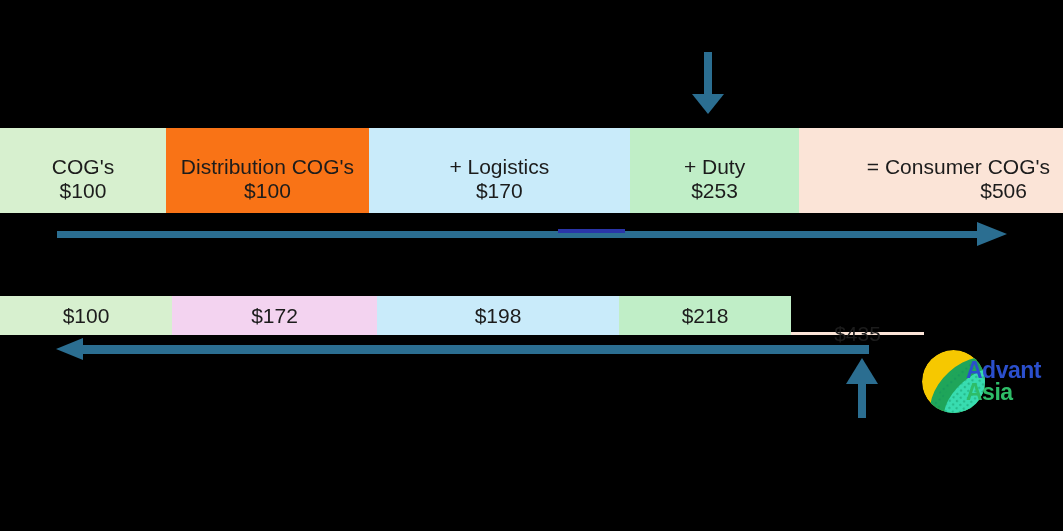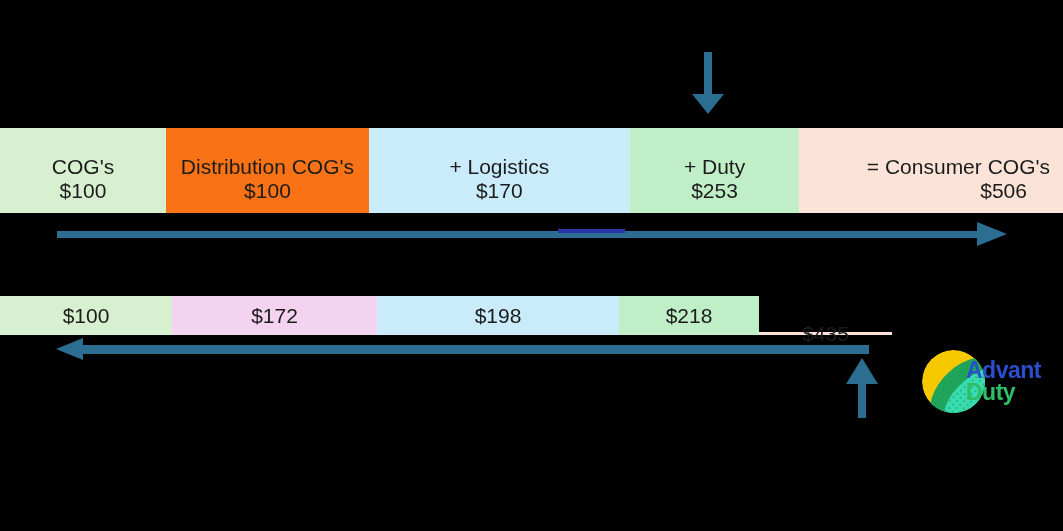--- a/index.html
+++ b/index.html
@@ -73,21 +73,21 @@
   <div class="bar-row row-bottom">
     <div class="seg2" style="width: 172px; background-color: rgb(215, 240, 207);">
       <span>$100</span>
     </div>
     <div class="seg2" style="width: 205px; background-color: rgb(243, 211, 240);">
       <span>$172</span>
     </div>
     <div class="seg2" style="width: 242px; background-color: rgb(201, 235, 250); text-align: center;">
       <span>$198</span>
     </div>
-    <div class="seg2" style="width: 140px; background-color: rgb(192, 238, 199);">
+    <div class="seg2" style="width: 172px; background-color: rgb(192, 238, 199);">
       <span>$218</span>
     </div>
     <div class="seg2" style="width: 133px; background-color: rgb(251, 228, 215); margin-top: 36px;">
       <span>$435</span>
     </div>
   </div>
 
   <svg class="arrow" style="left: 56px; top: 338px; color: rgb(43, 110, 145);" width="813" height="22">
     <polygon points="0,11 27,0 27,22" fill="currentColor"></polygon>
     <rect x="25" y="7" width="788" height="9" fill="currentColor"></rect>
@@ -111,17 +111,17 @@
       <g clip-path="url(#gc)">
         <circle cx="31" cy="31" r="31" fill="#F6C800"></circle>
         <ellipse cx="44" cy="41" rx="42" ry="26" transform="rotate(-42 44 41)" fill="#1FA55A"></ellipse>
         <ellipse cx="53" cy="47" rx="38" ry="20" transform="rotate(-42 53 47)" fill="#38DCB0"></ellipse>
         <ellipse cx="53" cy="47" rx="38" ry="20" transform="rotate(-42 53 47)" fill="url(#dots)"></ellipse>
         <ellipse cx="48" cy="44" rx="40" ry="23" transform="rotate(-42 48 44)" fill="none" stroke="url(#dots)" stroke-width="6"></ellipse>
       </g>
     </svg>
     <div class="logo-text">
       <span style="color: rgb(43, 79, 204);">Advant</span>
-      <span style="color: rgb(46, 189, 104);">Duty</span>
+      <span style="color: rgb(46, 189, 104);">Asia</span>
     </div>
   </div>
 
 </div>
 
 </body></html>

